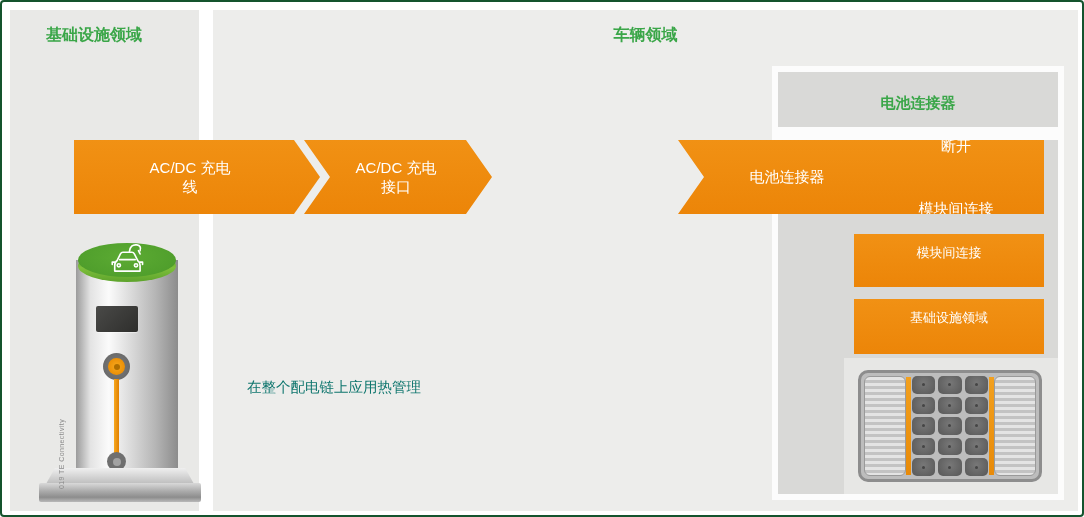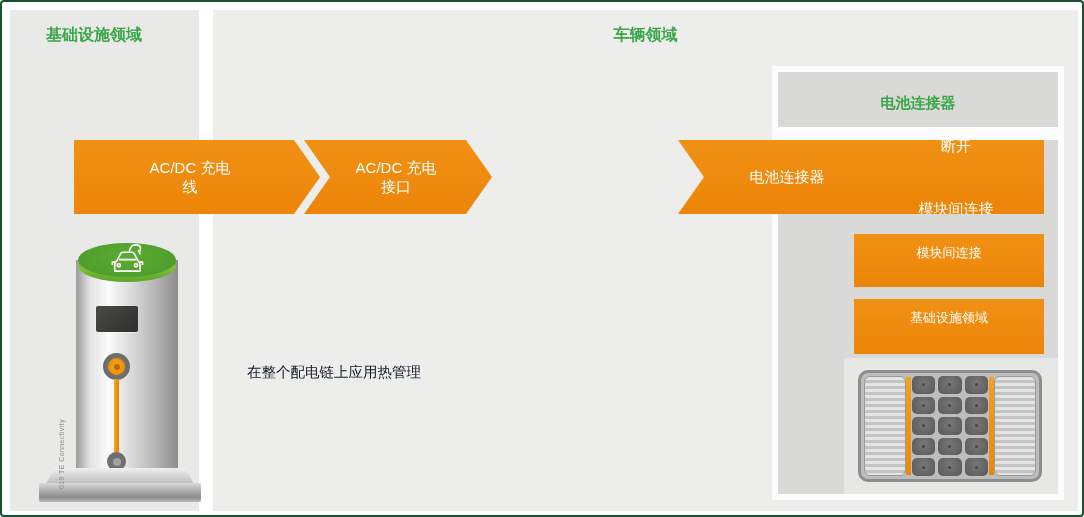--- a/index.html
+++ b/index.html
@@ -52,21 +52,21 @@
   
   .bbox {
     position:absolute; left:852px; width:190px;
     background:linear-gradient(180deg,#f19114 0%,#ec8508 100%);
     color:#fff; font-size:13px; text-align:center; padding-top:10px;
   }
   .bbox1 { top:232px; height:53px; }
   .bbox2 { top:297px; height:55px; }
 
   
-  .thermal-note { position:absolute; left:245px; top:361px; font-size:14.5px; color:#0f172a; }
+  .thermal-note { position:absolute; left:245px; top:376px; font-size:14.5px; color:#0f766e; }
   .copyright {
     position:absolute; left:56px; top:487px;
     transform:rotate(-90deg); transform-origin:0 0;
     font-size:7px; letter-spacing:.4px; color:#8b8b8b; white-space:nowrap;
   }
 
   
   .cyl {
     position:absolute; left:74px; top:258px; width:102px; height:226px;
     background:linear-gradient(90deg,#9b9b9b 0%,#e3e3e3 14%,#fbfbfb 32%,#d4d4d4 58%,#b5b5b5 78%,#8c8c8c 100%);

